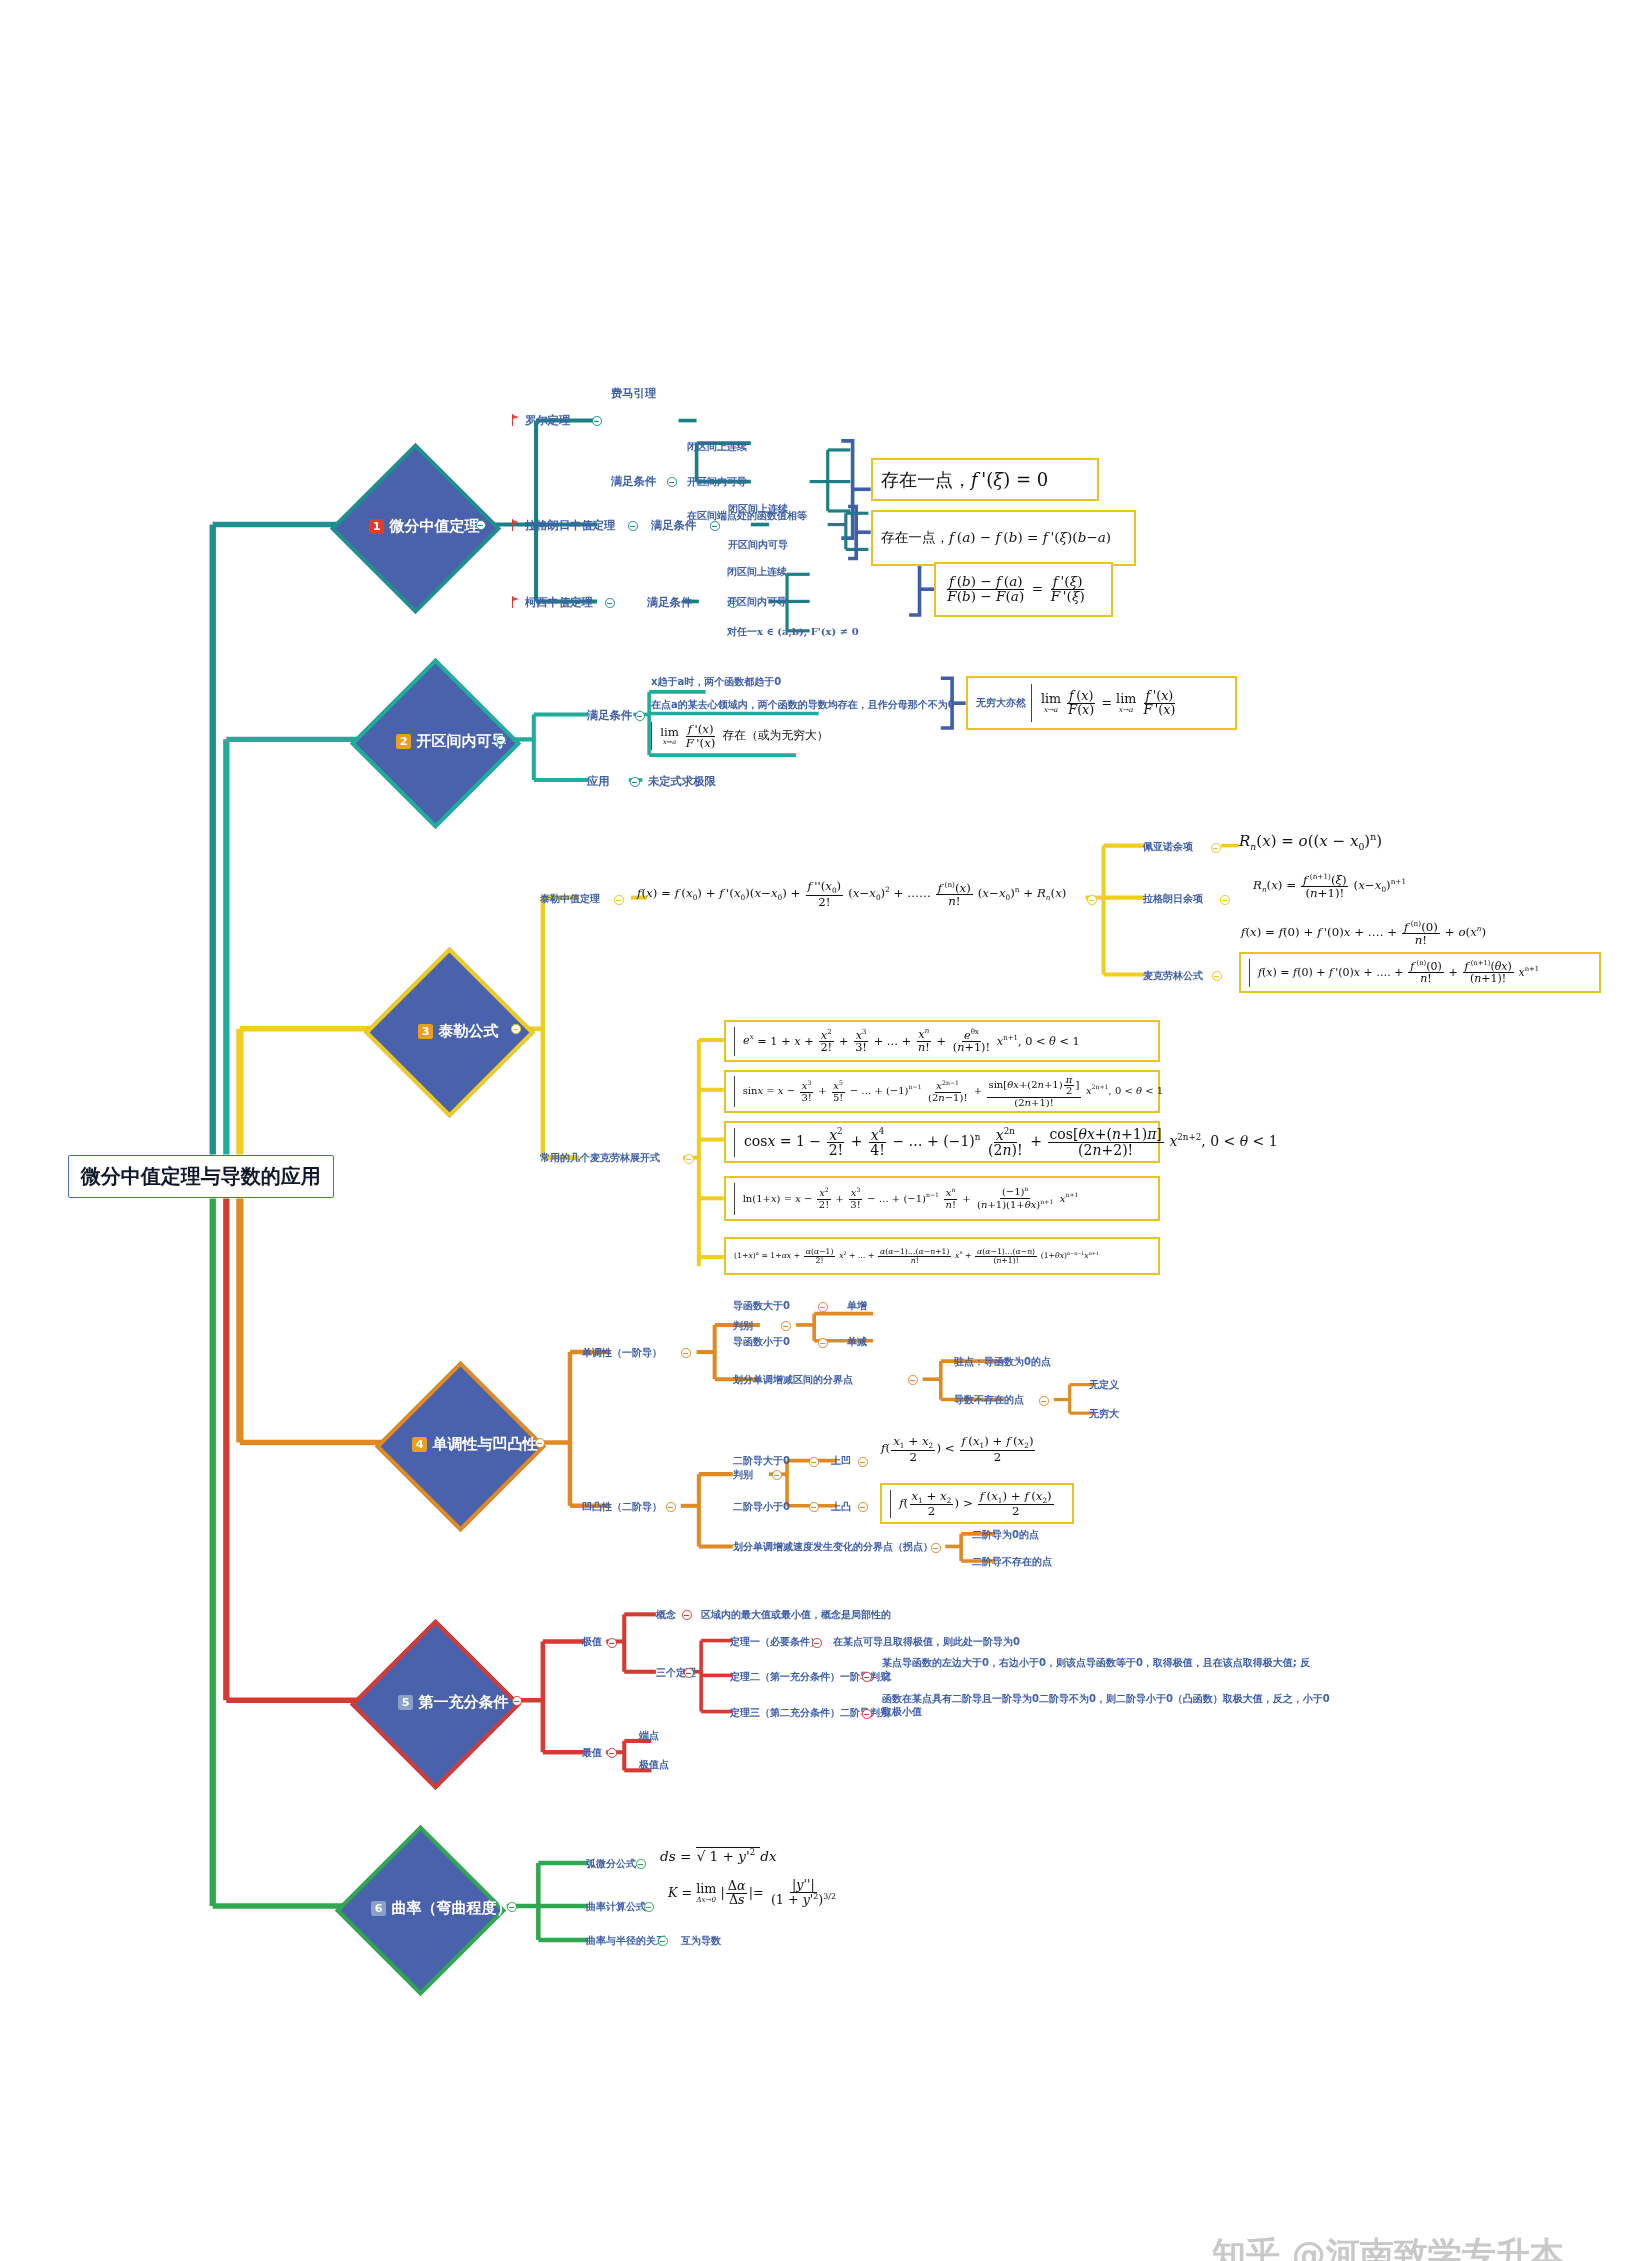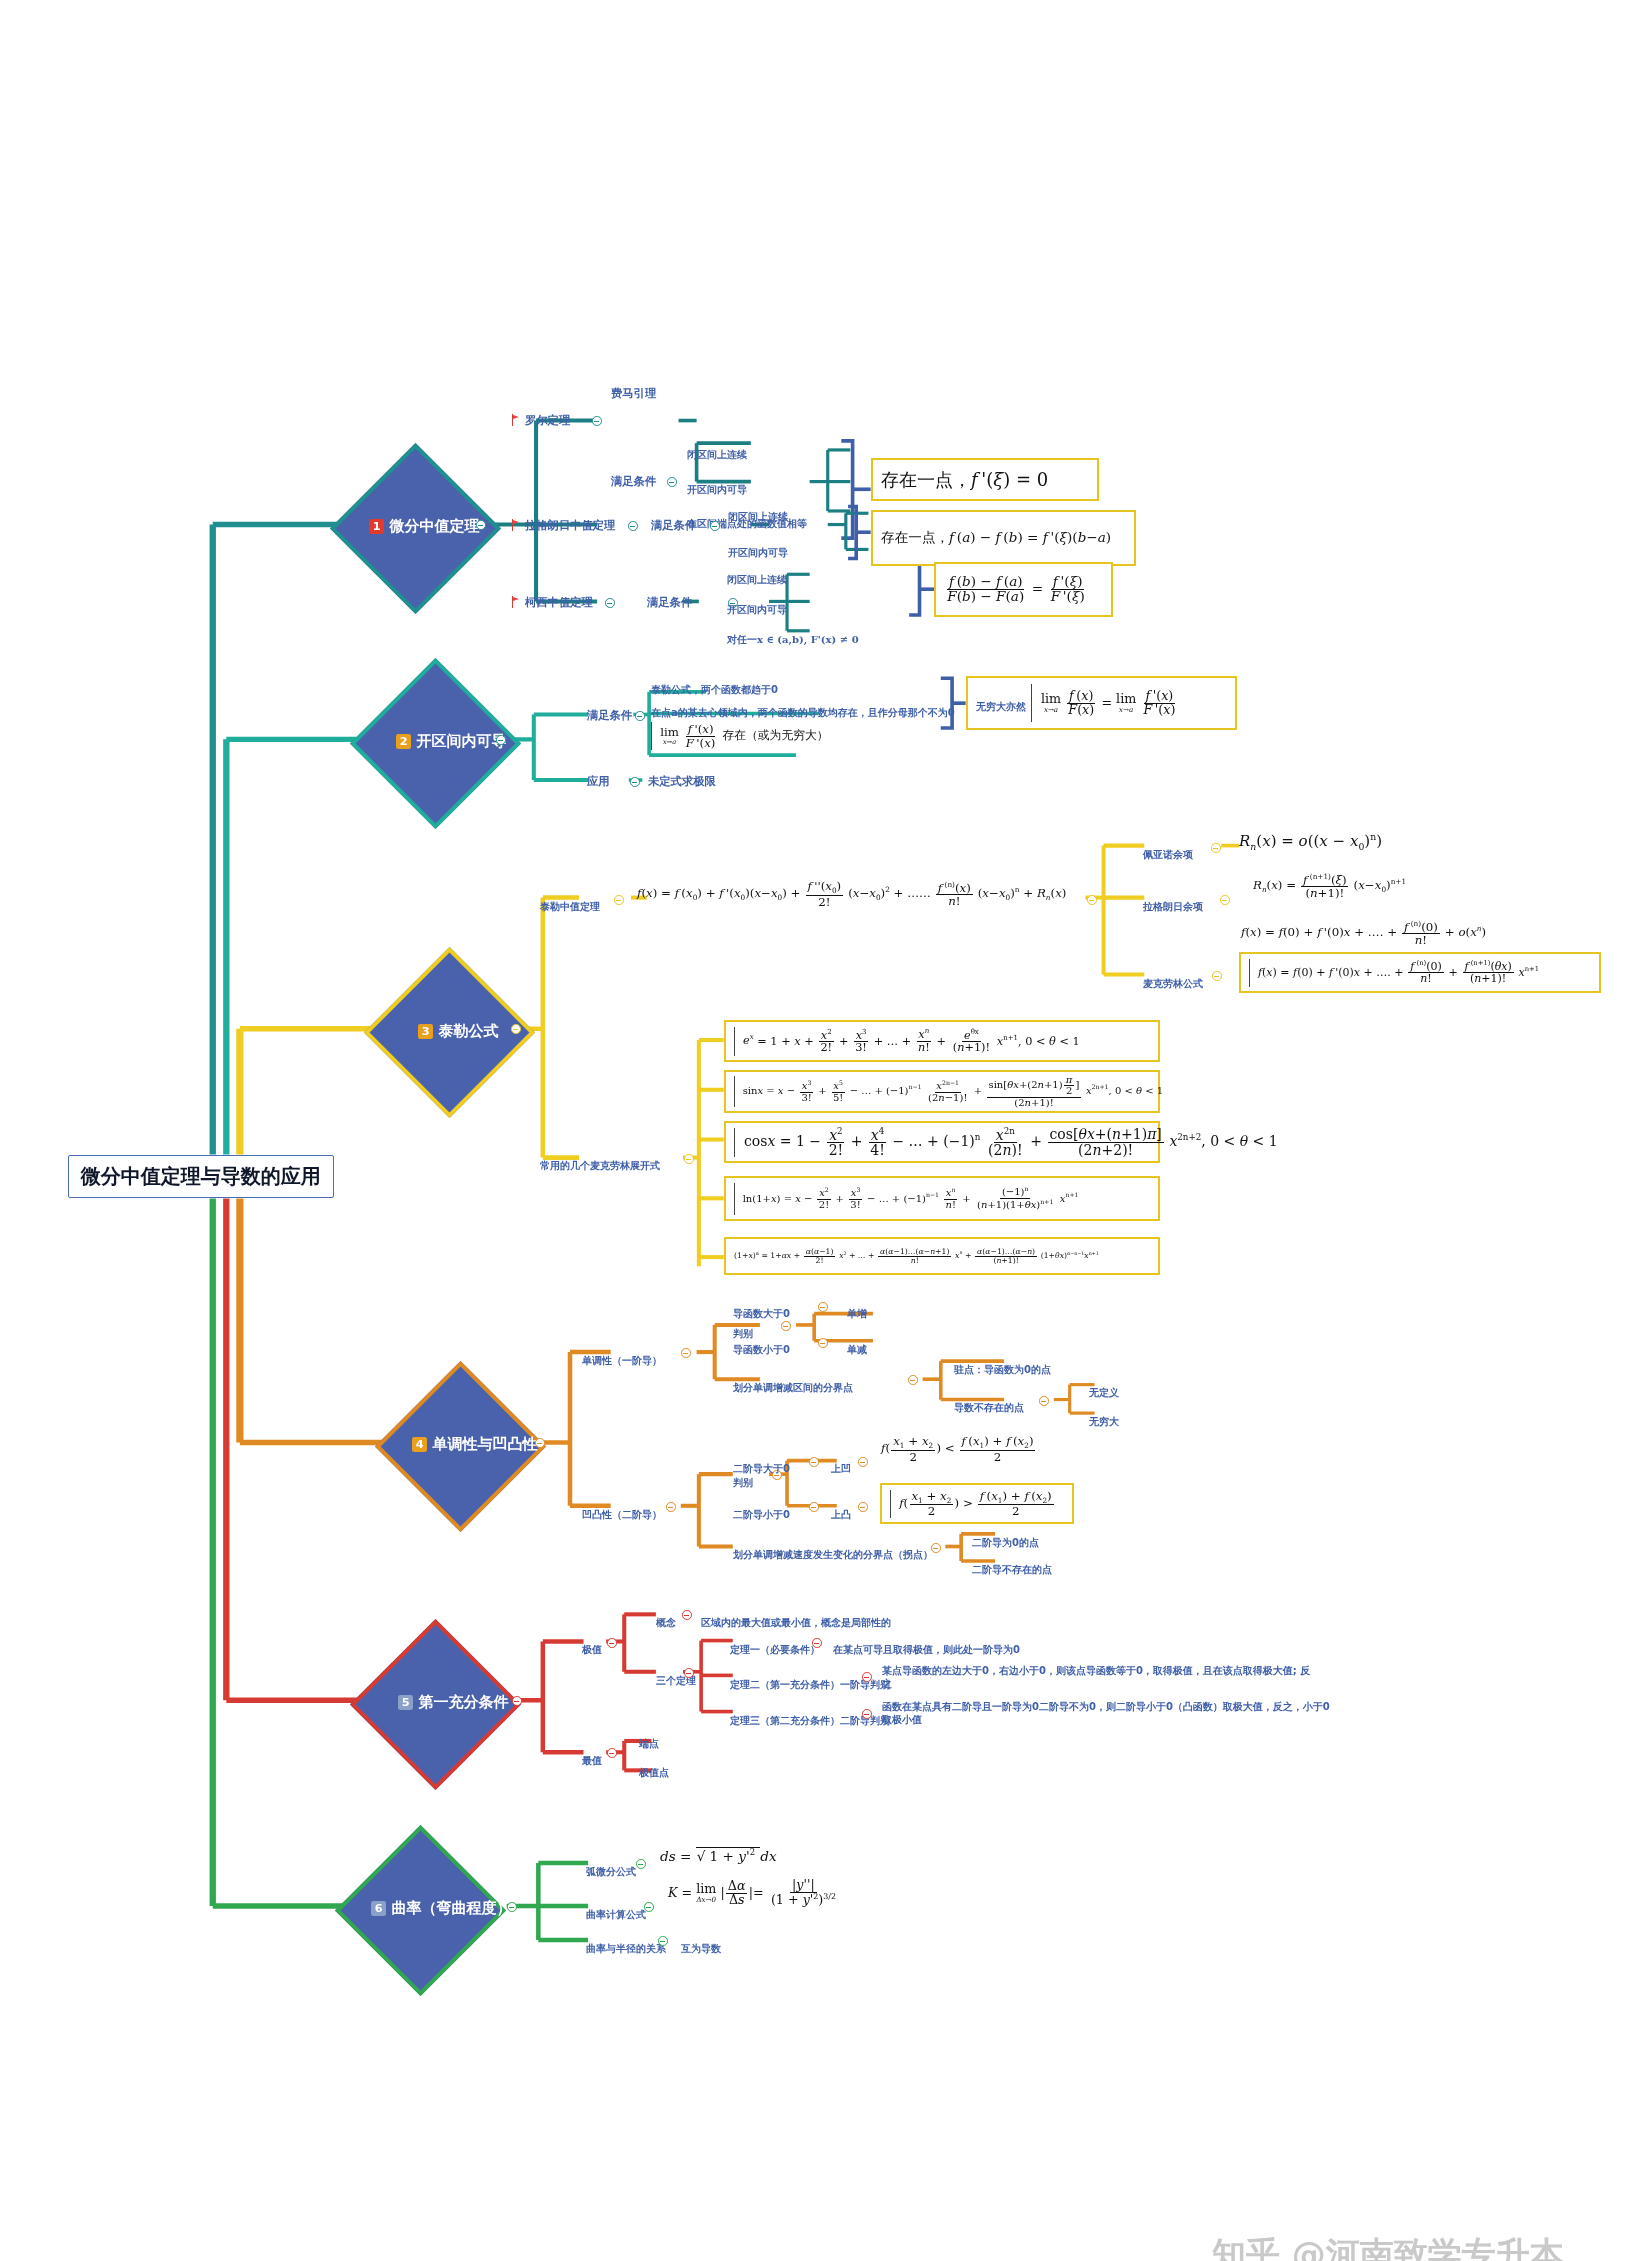--- a/index.html
+++ b/index.html
@@ -16,21 +16,21 @@
   
   .diamond{position:absolute;width:113px;height:113px;transform:rotate(45deg);
            background:#4a62ab;border:4.1px solid #1f8f8f;}
   .dialabel{position:absolute;display:flex;align-items:center;white-space:nowrap;
             font-size:15px;font-weight:bold;color:#ffffff;}
   .dialabel .num{display:inline-block;width:15.4px;height:15.4px;line-height:15.4px;text-align:center;
                  border-radius:2.3px;font-size:11.3px;margin-right:5px;color:#fff;}
 
   
   .t{position:absolute;white-space:nowrap;color:#3f5fa8;font-weight:bold;font-size:11.3px;line-height:1.25;}
-  .t.sm{font-size:10px;margin-top:8px;}
+  .t.sm{font-size:10px;}
   .t.wrap{white-space:normal;font-weight:bold;}
 
   
   .cc{position:absolute;width:9.5px;height:9.5px;border-radius:50%;background:#fff;
       border:0.9px solid #8aa0c9;box-sizing:border-box;}
   .cc::after{content:"";position:absolute;left:1.4px;top:3.6px;width:5px;height:0.9px;background:#8aa0c9;}
   .cc.teal{border-color:#1f8f8f;} .cc.teal::after{background:#1f8f8f;}
   .cc.gold{border-color:#e8c420;} .cc.gold::after{background:#e8c420;}
   .cc.orange{border-color:#e08a24;} .cc.orange::after{background:#e08a24;}
   .cc.red{border-color:#d63a32;} .cc.red::after{background:#d63a32;}
@@ -289,21 +289,21 @@
 
 <div class="diamond" style="left:375px;top:683px;border-color:#1fae9c;"></div>
 <div class="dialabel" style="left:396px;top:732px;">
   <span class="num" style="background:#e9a01f;">2</span>
   <span>开区间内可导</span>
 </div>
 <div class="cc teal" style="left:496px;top:735px;"></div>
 
 <div class="t" style="left:587px;top:709px;">满足条件</div>
 <div class="cc teal" style="left:635px;top:711px;"></div>
-<div class="t sm" style="left:651px;top:676px;">泰勒公式，两个函数都趋于0</div>
+<div class="t sm" style="left:651px;top:676px;">x趋于a时，两个函数都趋于0</div>
 <div class="t sm" style="left:651px;top:699px;">在点a的某去心领域内，两个函数的导数均存在，且作分母那个不为0</div>
 <div class="plain" style="left:651px;top:722px;">
   <span class="fm" style="font-size:11.8px;">
     <span class="bar" style="height:28px;"></span>
     <span class="lim">lim<span class="lb">x→a</span></span>
     <span class="fr">
           <span class="nu"><i>f</i> '(<i>x</i>)</span>
           <span class="de"><i>F</i> '(<i>x</i>)</span>
         </span>
     存在（或为无穷大）

